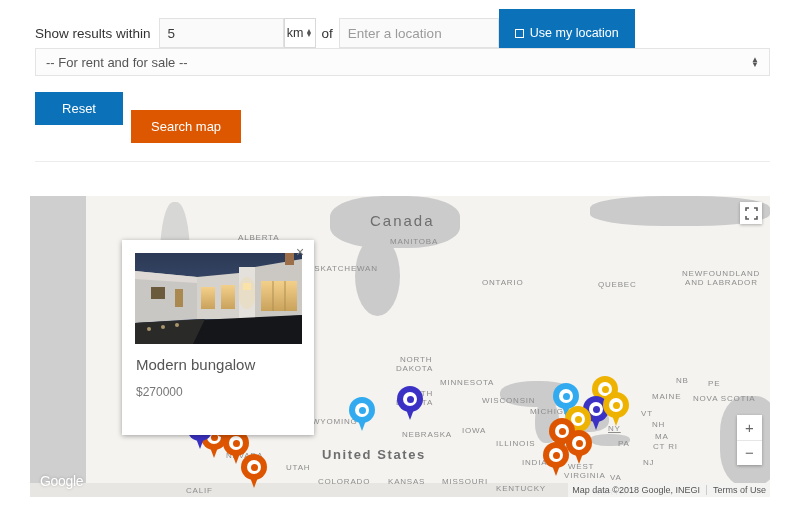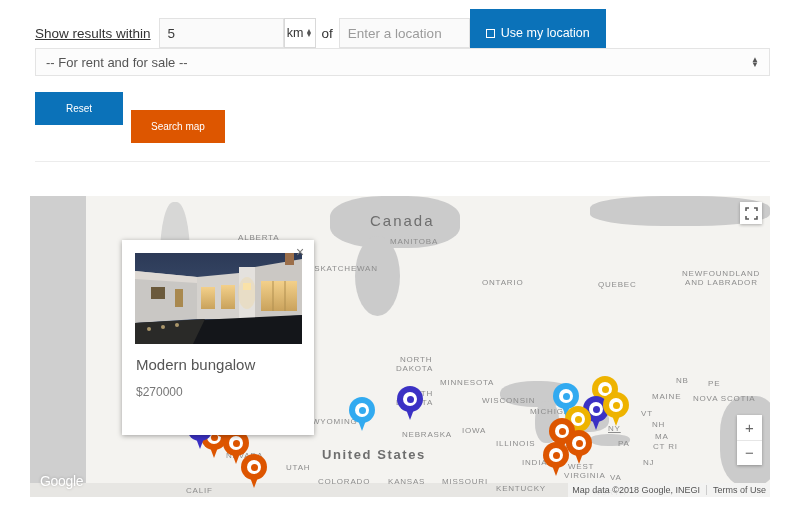--- a/index.html
+++ b/index.html
@@ -10,39 +10,39 @@
     font-family:"Liberation Sans", sans-serif;
     font-size:13px;
     color:#333;
   }
   .page { position:relative; width:805px; height:513px; }
 
   
   .form-area { padding:18px 35px 0 35px; }
   .row1 { display:flex; align-items:center; height:30px; }
   .row1-label {
-    font-size:13.5px; color:#333; margin-right:8px; white-space:nowrap;text-decoration:underline;
+    font-size:13.5px; color:#333; margin-right:8px; white-space:nowrap;
   }
   .radius-input {
     width:125px; height:30px; border:1px solid #e2e2e2; background:#fafafa;
     padding:0 8px; font-size:13.5px; color:#3c3c3c;
     font-family:"Liberation Sans", sans-serif; outline:none;
   }
   .unit-select {
     height:30px; width:32px; border:1px solid #d9d9d9; background:#fff;
     display:flex; align-items:center; justify-content:center; gap:2px;
     font-size:12.5px; color:#333; padding:0 3px; cursor:pointer;
   }
   .tiny-spin {
     display:inline-flex; flex-direction:column; justify-content:center;
     line-height:4px; font-size:7px; color:#555;
   }
   .of-text { margin:0 6px; font-size:13.5px; color:#333; }
   .location-input {
-    width:131px; height:30px; border:1px solid #e2e2e2; background:#fafafa;
+    width:160px; height:30px; border:1px solid #e2e2e2; background:#fafafa;
     padding:0 8px; font-size:13.5px; color:#000000;
     font-family:"Liberation Sans", sans-serif; outline:none;
   }
   .location-input::placeholder { color:#9b9b9b; }
   .btn-locate {
     height:48px; padding:0 16px; border:0; cursor:pointer;
     background:#0b72b9; color:#fff; font-size:12.5px;
     font-family:"Liberation Sans", sans-serif;
     display:flex; align-items:center; gap:6px; white-space:nowrap;
   }
@@ -62,21 +62,21 @@
   }
   .select-arrows {
     position:absolute; right:10px; top:50%; transform:translateY(-50%);
     display:flex; flex-direction:column; line-height:5px;
     font-size:8px; color:#555;
   }
 
   .btn-row { display:flex; gap:8px; margin-top:16px; }
   .btn {
     height:33px; min-width:88px; padding:0 20px; border:0; cursor:pointer;
-    color:#fff; font-size:10px; font-family:"Liberation Sans", sans-serif;
+    color:#fff; font-size:13px; font-family:"Liberation Sans", sans-serif;
   }
   .btn-reset { background:#0b72b9; }
   .btn-search { background:#dd5600;margin-top:18px; }
 
   .divider {
     margin:18px 35px 0 35px; border-top:1px solid #ececec; height:0;
   }
 
   
   .map {

